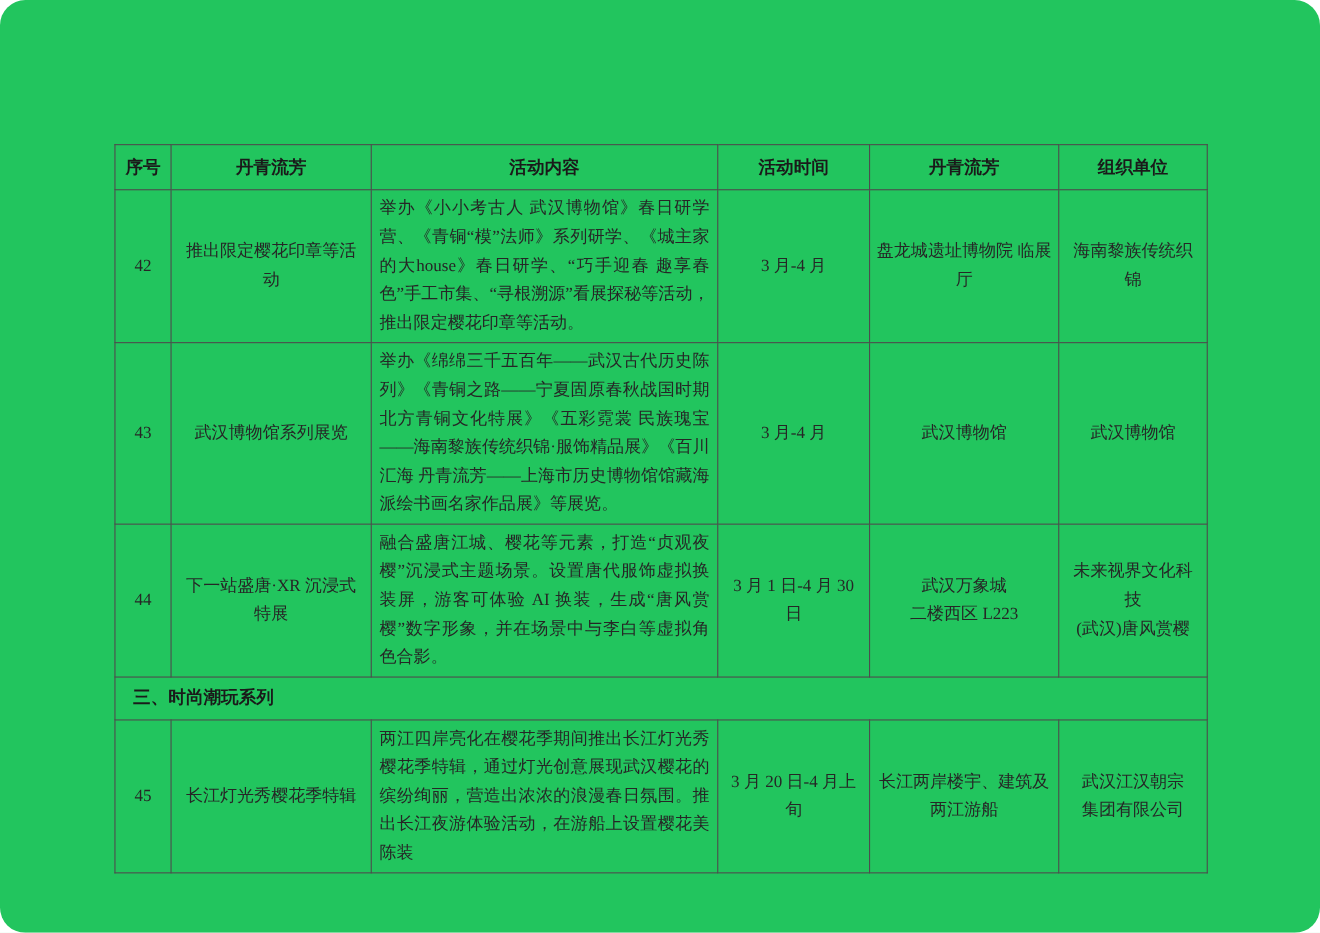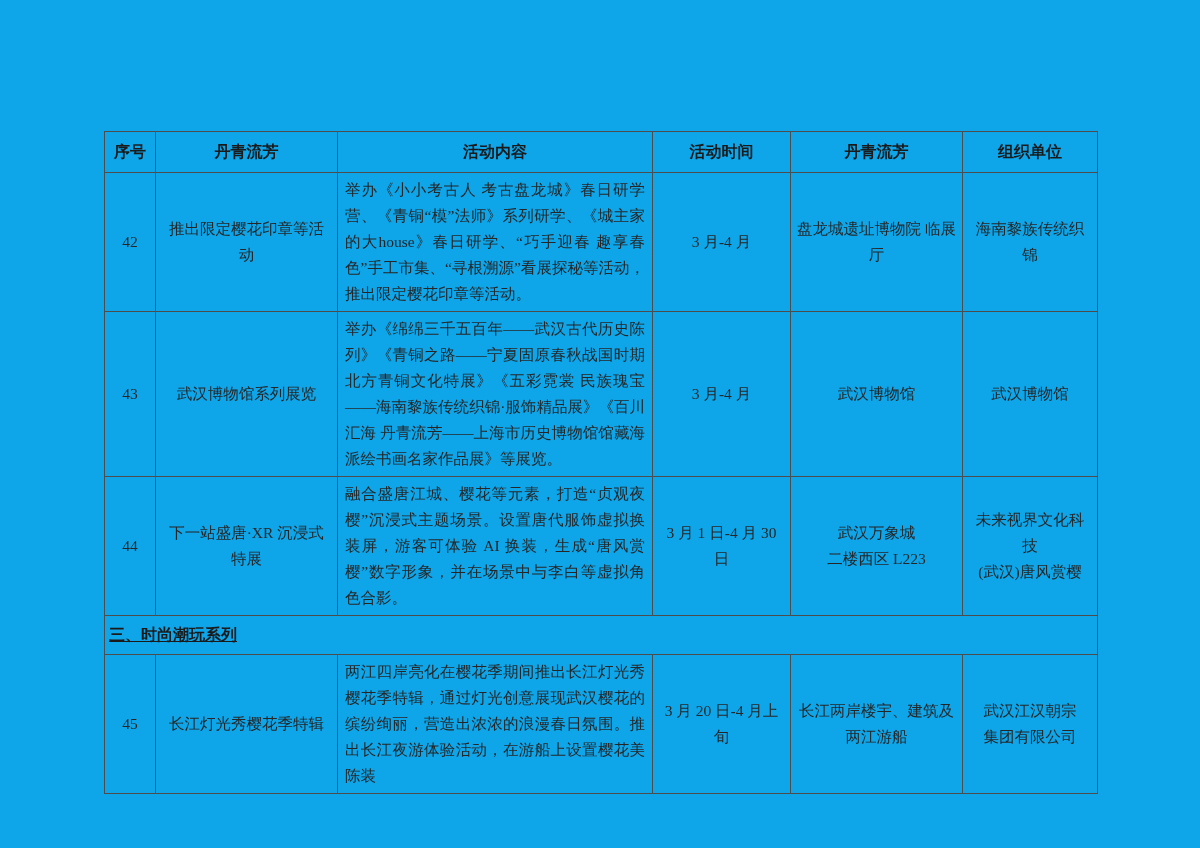--- a/index.html
+++ b/index.html
@@ -7,22 +7,23 @@
     padding: 0;
     background: #ffffff;
     width: 1200px;
     height: 848px;
     font-family: "Liberation Serif", "DejaVu Serif", serif;
   }
   .page {
     position: relative;
     width: 1200px;
     height: 848px;
-    background: #0ea5e9;
+    background: #22c55e;
     overflow: hidden;
+    border-radius: 23px;
   }
   table.activity-table {
     position: absolute;
     left: 104px;
     top: 131px;
     width: 993px;
     border-collapse: collapse;
     table-layout: fixed;
     color: #262626;
   }
@@ -51,23 +52,22 @@
   td.cell-content {
     text-align: justify;
     text-justify: inter-ideograph;
     padding: 4px 7px;
     vertical-align: middle;
   }
   td.section-cell {
     font-weight: bold;
     font-size: 16px;
     text-align: left;
-    padding-left: 4px;
+    padding-left: 16px;
     color: #1a1a1a;
-    text-decoration: underline;
   }
   .preline { white-space: pre-line; }
   tr.row-header   { height: 41px;  }
   tr.row-42       { height: 139px; }
   tr.row-43       { height: 148px; }
   tr.row-44       { height: 116px; }
   tr.row-section  { height: 39px;  }
   tr.row-45       { height: 103px; }
 </style>
 </head>
@@ -90,21 +90,21 @@
         <th>活动内容</th>
         <th>活动时间</th>
         <th>丹青流芳</th>
         <th>组织单位</th>
       </tr>
     </thead>
     <tbody>
       <tr class="row-42">
         <td class="cell-index">42</td>
         <td class="cell-name">推出限定樱花印章等活动</td>
-        <td class="cell-content">举办《小小考古人 考古盘龙城》春日研学营、《青铜“模”法师》系列研学、《城主家的大house》春日研学、“巧手迎春 趣享春色”手工市集、“寻根溯源”看展探秘等活动，推出限定樱花印章等活动。</td>
+        <td class="cell-content">举办《小小考古人 武汉博物馆》春日研学营、《青铜“模”法师》系列研学、《城主家的大house》春日研学、“巧手迎春 趣享春色”手工市集、“寻根溯源”看展探秘等活动，推出限定樱花印章等活动。</td>
         <td class="cell-time">3 月-4 月</td>
         <td class="cell-location preline">盘龙城遗址博物院 临展厅</td>
         <td class="cell-organizer preline">海南黎族传统织锦</td>
       </tr>
       <tr class="row-43">
         <td class="cell-index">43</td>
         <td class="cell-name">武汉博物馆系列展览</td>
         <td class="cell-content">举办《绵绵三千五百年——武汉古代历史陈列》《青铜之路——宁夏固原春秋战国时期北方青铜文化特展》《五彩霓裳 民族瑰宝——海南黎族传统织锦·服饰精品展》《百川汇海 丹青流芳——上海市历史博物馆馆藏海派绘书画名家作品展》等展览。</td>
         <td class="cell-time">3 月-4 月</td>
         <td class="cell-location preline">武汉博物馆</td>

